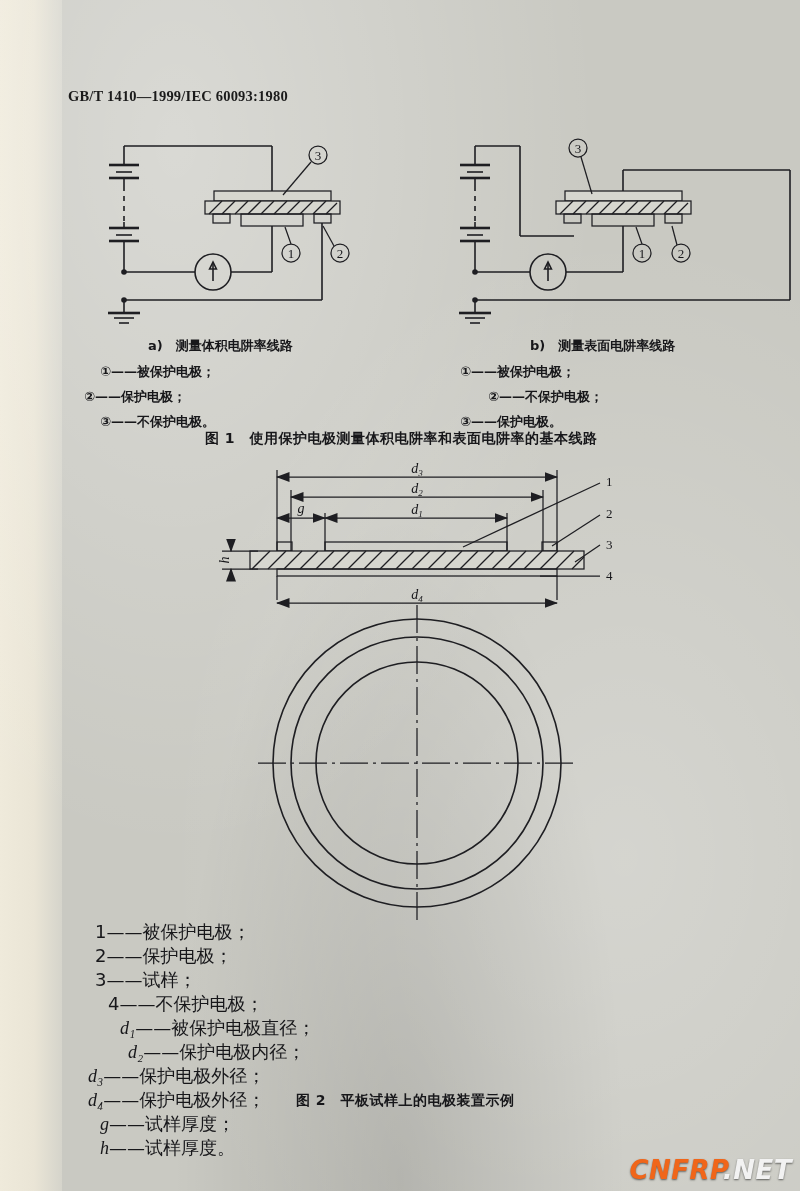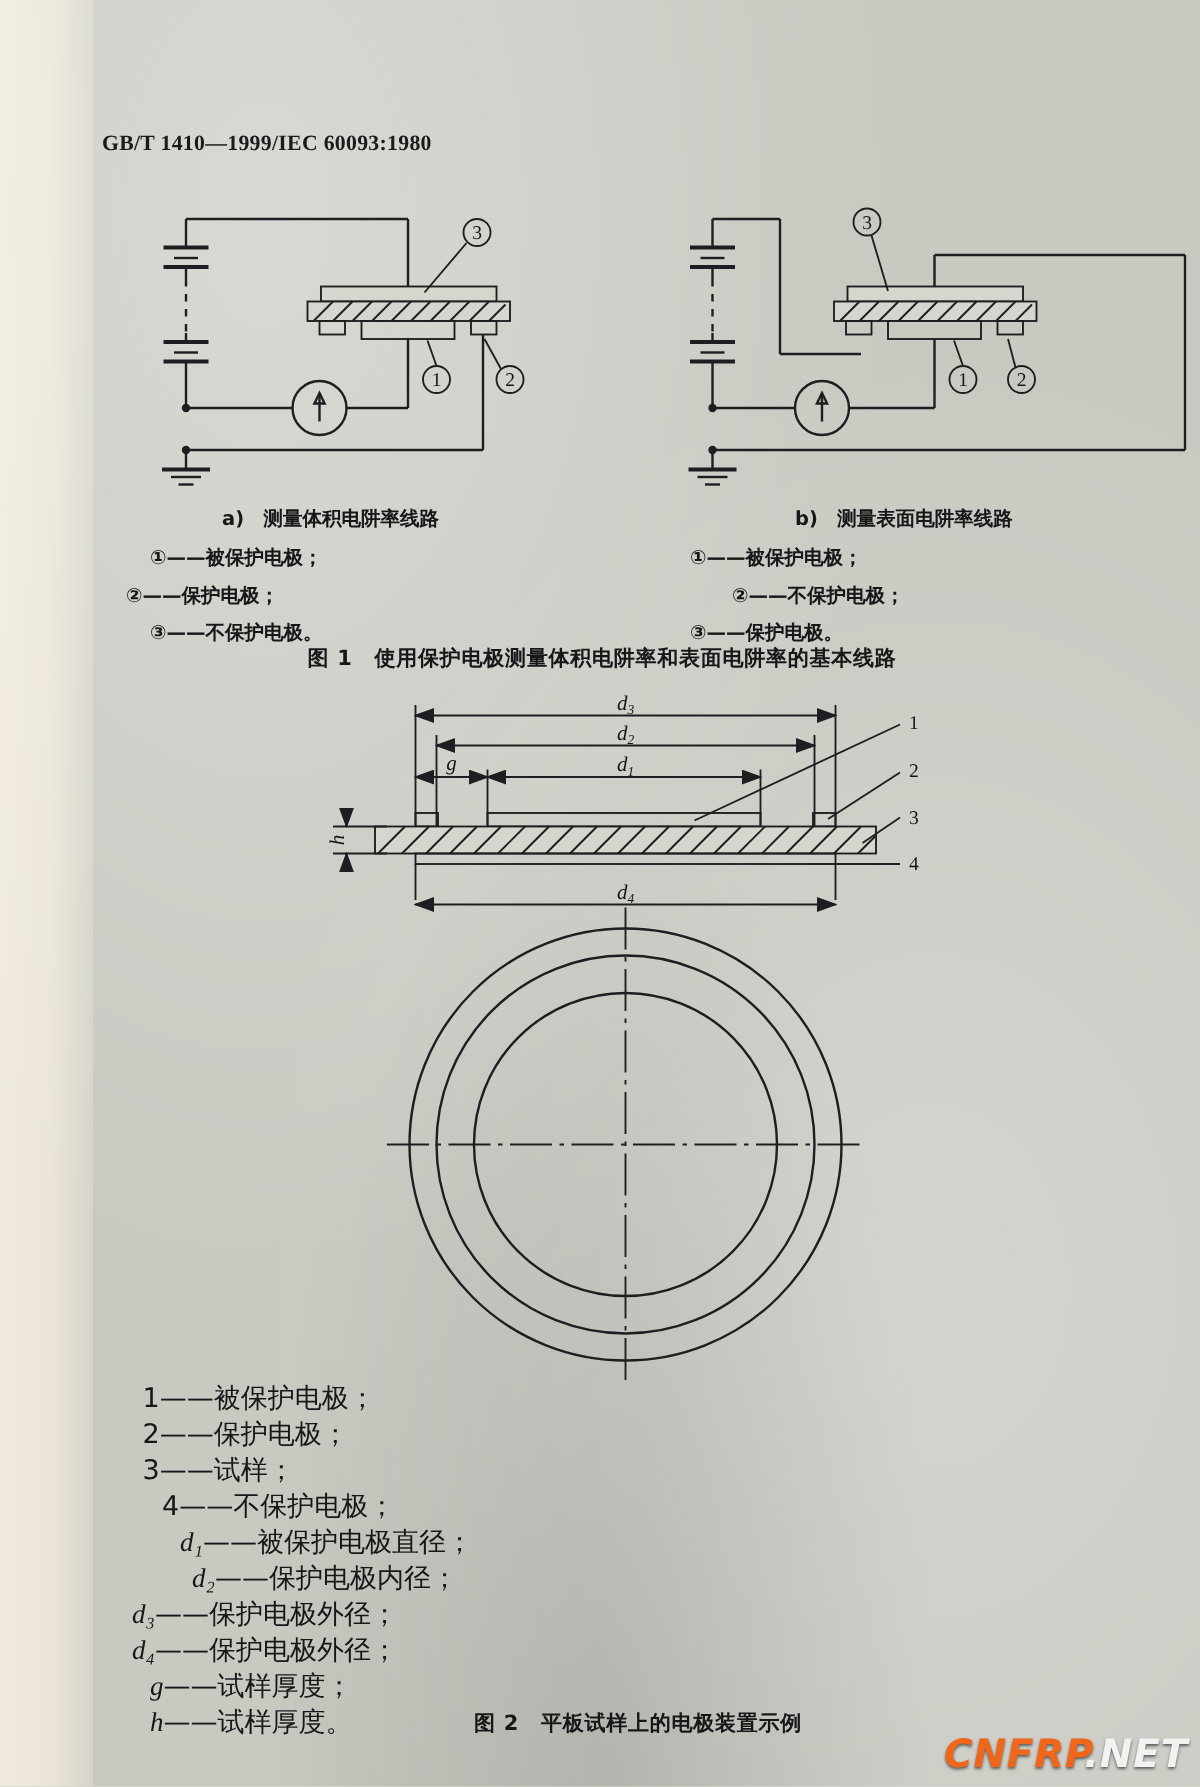--- a/index.html
+++ b/index.html
@@ -414,17 +414,17 @@
 <div class="lgl cn" style="left:88px;top:1088px;">
   <span style="font-family:'Liberation Serif',serif;font-style:italic;">d₄</span><span>——</span><span>保护电极外径；</span>
 </div>
 <div class="lgl cn" style="left:100px;top:1112px;">
   <span style="font-family:'Liberation Serif',serif;font-style:italic;">g</span><span>——</span><span>试样厚度；</span>
 </div>
 <div class="lgl cn" style="left:100px;top:1136px;">
   <span style="font-family:'Liberation Serif',serif;font-style:italic;">h</span><span>——</span><span>试样厚度。</span>
 </div>
 
-<div class="figcap cn" style="left:296px;top:1140px;margin-left:20px;">图 2 平板试样上的电极装置示例</div>
+<div class="figcap cn" style="left:296px;top:1092px;">图 2 平板试样上的电极装置示例</div>
 
 <div class="vmark">
   <span class="a">CNFRP</span><span class="b">.NET</span>
 </div>
 
 </body></html>

